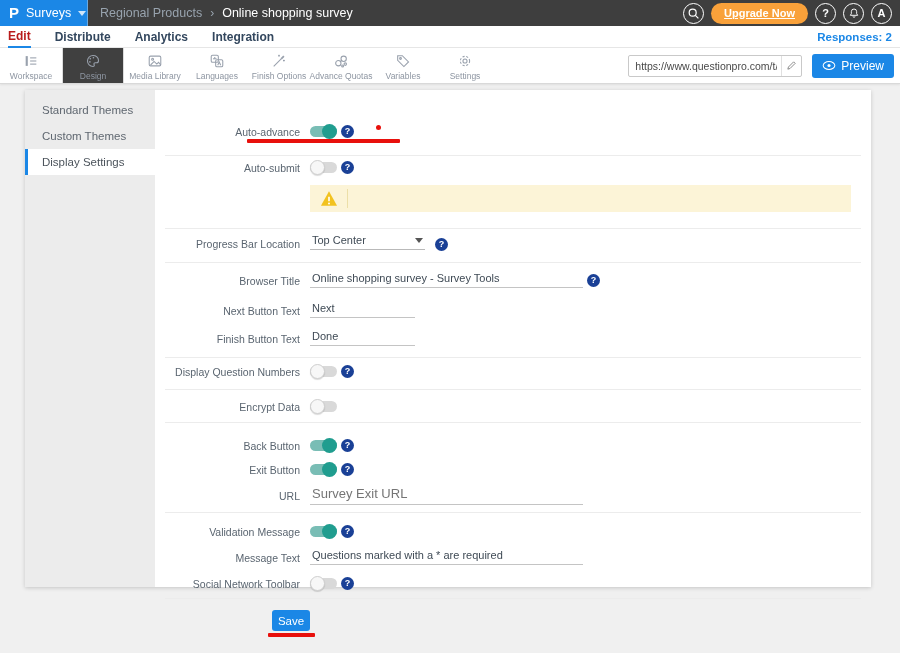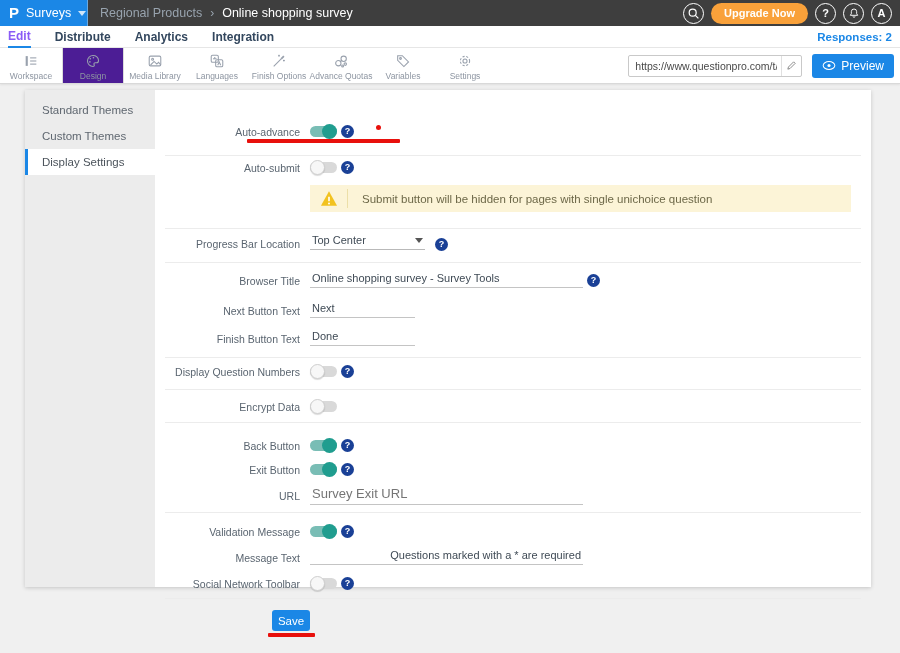--- a/index.html
+++ b/index.html
@@ -11,32 +11,32 @@
   .brand { width:88px; height:26px; background:#1b87e6; display:flex; align-items:center; padding-left:9px; gap:7px; border-right:1px solid #6aa9e0; cursor:pointer; }
   .brand .logo { color:#fff; font-weight:bold; font-size:15px; line-height:26px; }
   .brand .product { color:#fff; font-size:12.5px; }
   .caret-down { width:0; height:0; border-left:4px solid transparent; border-right:4px solid transparent; border-top:5px solid #cfe6fb; display:inline-block; }
   .breadcrumb { margin-left:12px; font-size:12.5px; display:flex; gap:8px; align-items:center; }
   .bc-parent { color:#98a3ae; }
   .bc-sep { color:#98a3ae; font-size:12px; }
   .bc-current { color:#ffffff; }
   .header-right { margin-left:auto; display:flex; align-items:center; gap:7px; padding-right:8px; }
   .circle-btn { width:21px; height:21px; border:1.5px solid #fff; border-radius:50%; color:#fff; font-size:11px; font-weight:bold; display:flex; align-items:center; justify-content:center; cursor:pointer; background:transparent; }
-  .upgrade-btn { height:21px; padding:0 13px; background:#f9a13a; border:none; border-radius:11px; color:#fff; font-size:11px; font-weight:bold; line-height:21px; cursor:pointer; }
+  .upgrade-btn { height:21px; padding:0 13px; background:#f9a13a; border:none; border-radius:11px; color:#fff; font-size:11px; font-weight:bold; line-height:21px; cursor:pointer;text-decoration:underline; }
 
   
   .subnav { position:absolute; top:26px; left:0; width:900px; height:22px; background:#fff; border-bottom:1px solid #e6e6e6; display:flex; align-items:center; padding-left:8px; gap:24px; z-index:4; }
   .subnav-item { font-size:12px; font-weight:600; color:#33475e; cursor:pointer; line-height:20px; }
-  .subnav-item.active { color:#8b5cf6; border-bottom:2px solid #1b87e6; }
+  .subnav-item.active { color:#b91c1c; border-bottom:2px solid #1b87e6; }
   .responses { margin-left:auto; padding-right:8px; font-size:11.5px; font-weight:600; color:#1b87e6; }
 
   
   .toolbar { position:absolute; top:48px; left:0; width:900px; height:36px; background:#fff; border-bottom:1px solid #d9d9d9; box-shadow:0 1px 2px rgba(0,0,0,0.07); display:flex; align-items:stretch; z-index:3; }
   .tab { width:62px; display:flex; flex-direction:column; align-items:center; justify-content:center; gap:2px; cursor:pointer; padding-top:2px; }
-  .tab.active { background:#4c1d95; border-left:1px solid #dcdcdc; border-right:1px solid #dcdcdc; }
+  .tab.active { background:#404040; border-left:1px solid #dcdcdc; border-right:1px solid #dcdcdc; }
   .tab .ticon { height:16px; display:flex; align-items:center; }
   .tab .tlabel { font-size:8.5px; color:#8d95a1; white-space:nowrap; }
   .tab svg { stroke:#99a1ad; fill:none; stroke-width:1.2; }
   .toolbar-right { margin-left:auto; display:flex; align-items:center; gap:10px; padding-right:6px; }
   .url-box { width:174px; height:22px; border:1px solid #c9c9c9; border-radius:2px; background:#fff; display:flex; align-items:center; }
   .url-input { flex:1; border:none; outline:none; font-size:10.5px; color:#4a4a4a; padding:0 4px 0 6px; font-family:"Liberation Sans",sans-serif; background:transparent; min-width:0; }
   .pencil { width:20px; height:20px; display:flex; align-items:center; justify-content:center; border-left:1px solid #e0e0e0; cursor:pointer; }
   .preview-btn { height:24px; background:#1b87e6; border:none; border-radius:3px; color:#fff; font-size:12px; display:flex; align-items:center; gap:5px; padding:0 10px; cursor:pointer; }
 
   
@@ -249,21 +249,20 @@
     <span class="help" style="top:71px;">?</span>
 
     <div class="warning">
       <span class="warn-icon-wrap">
         <svg width="18" height="17" viewBox="0 0 20 19">
             <path d="M10 1.5L19 17.5H1z" fill="#f2c21f" stroke="none"></path>
             <line x1="10" y1="7.5" x2="10" y2="12.5" stroke="#fff" stroke-width="1.8"></line>
             <circle cx="10" cy="15" r="1.1" fill="#fff" stroke="none"></circle>
           </svg>
       </span>
-      <span class="warn-text">Submit button will be hidden for pages with single unichoice question</span>
     </div>
 
     <div class="divider" style="top:138px;"></div>
 
     <span class="lbl" style="top:148px;">Progress Bar Location</span>
     <div class="select" style="top:144px;">
       <span>Top Center</span>
       <span class="caret-down"></span>
     </div>
     <span class="help" style="left:280px; top:148px;">?</span>
@@ -319,21 +318,21 @@
     <div class="divider" style="top:422px;"></div>
 
     <span class="lbl" style="top:436px;">Validation Message</span>
     <span class="toggle on" style="top:434px;">
         <span class="track"></span>
         <span class="knob"></span>
       </span>
     <span class="help" style="top:435px;">?</span>
 
     <span class="lbl" style="top:462px;">Message Text</span>
-    <input class="uinput" style="top: 458px; width: 273px; text-align: right;" value="Questions marked with a * are required">
+    <input class="uinput" style="top: 458px; width: 273px;" value="Questions marked with a * are required">
 
     <span class="lbl" style="top:488px;">Social Network Toolbar</span>
     <span class="toggle off" style="top:486px;">
         <span class="track"></span>
         <span class="knob"></span>
       </span>
     <span class="help" style="top:487px;">?</span>
 
     <div class="divider" style="top:508px;"></div>
 

